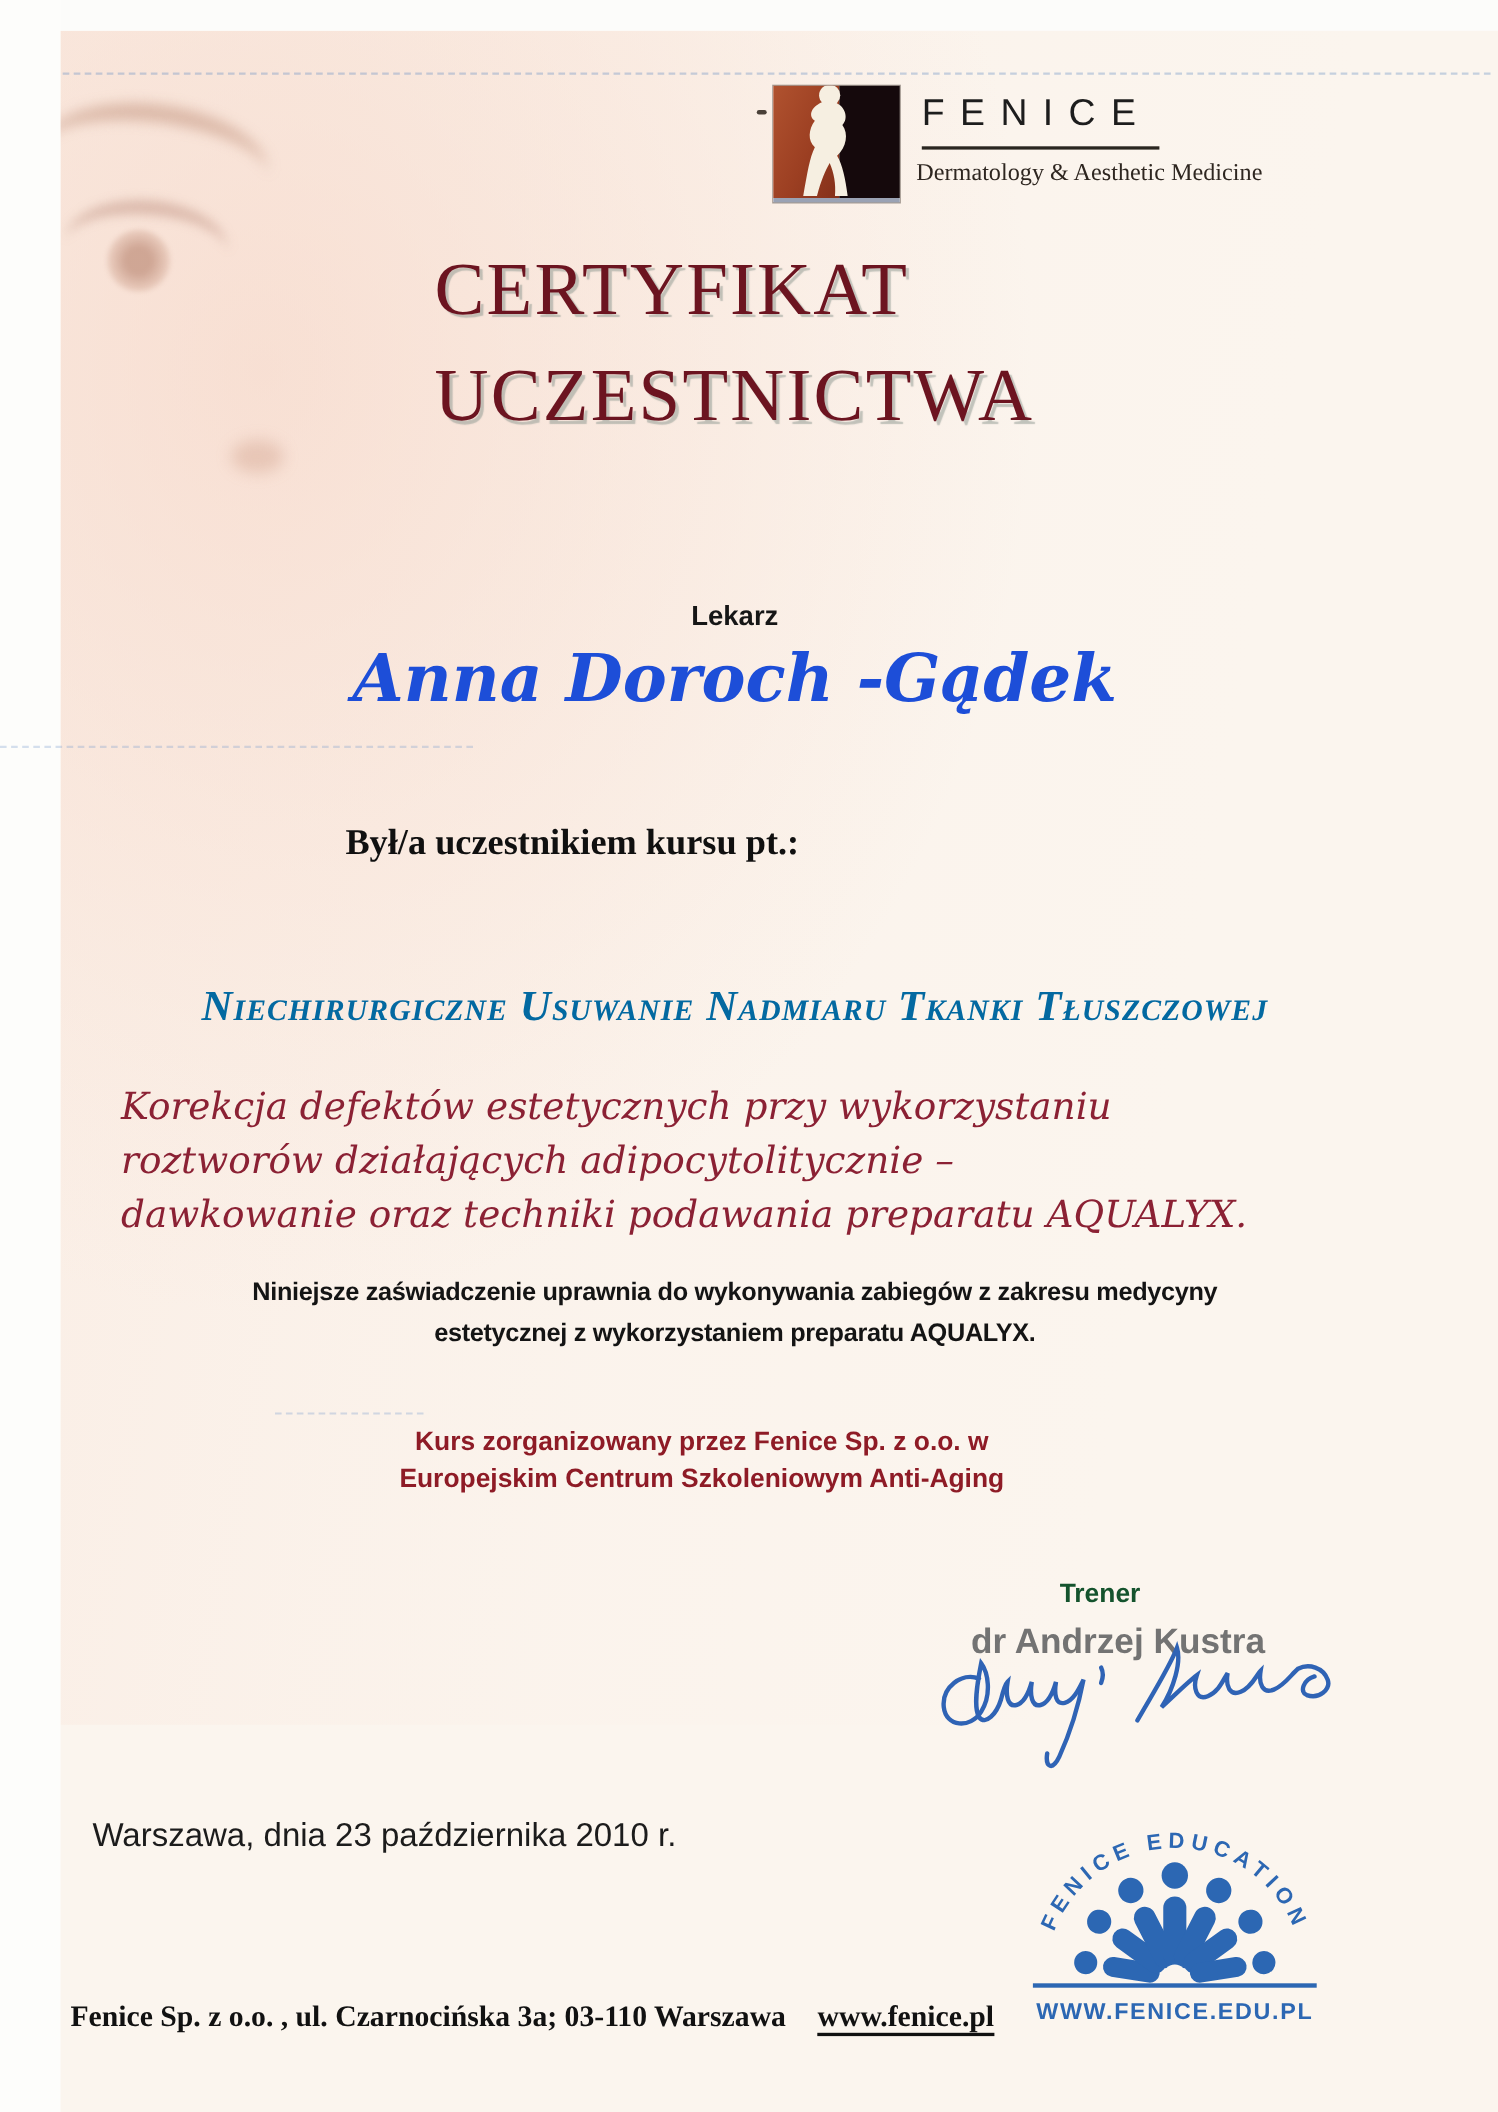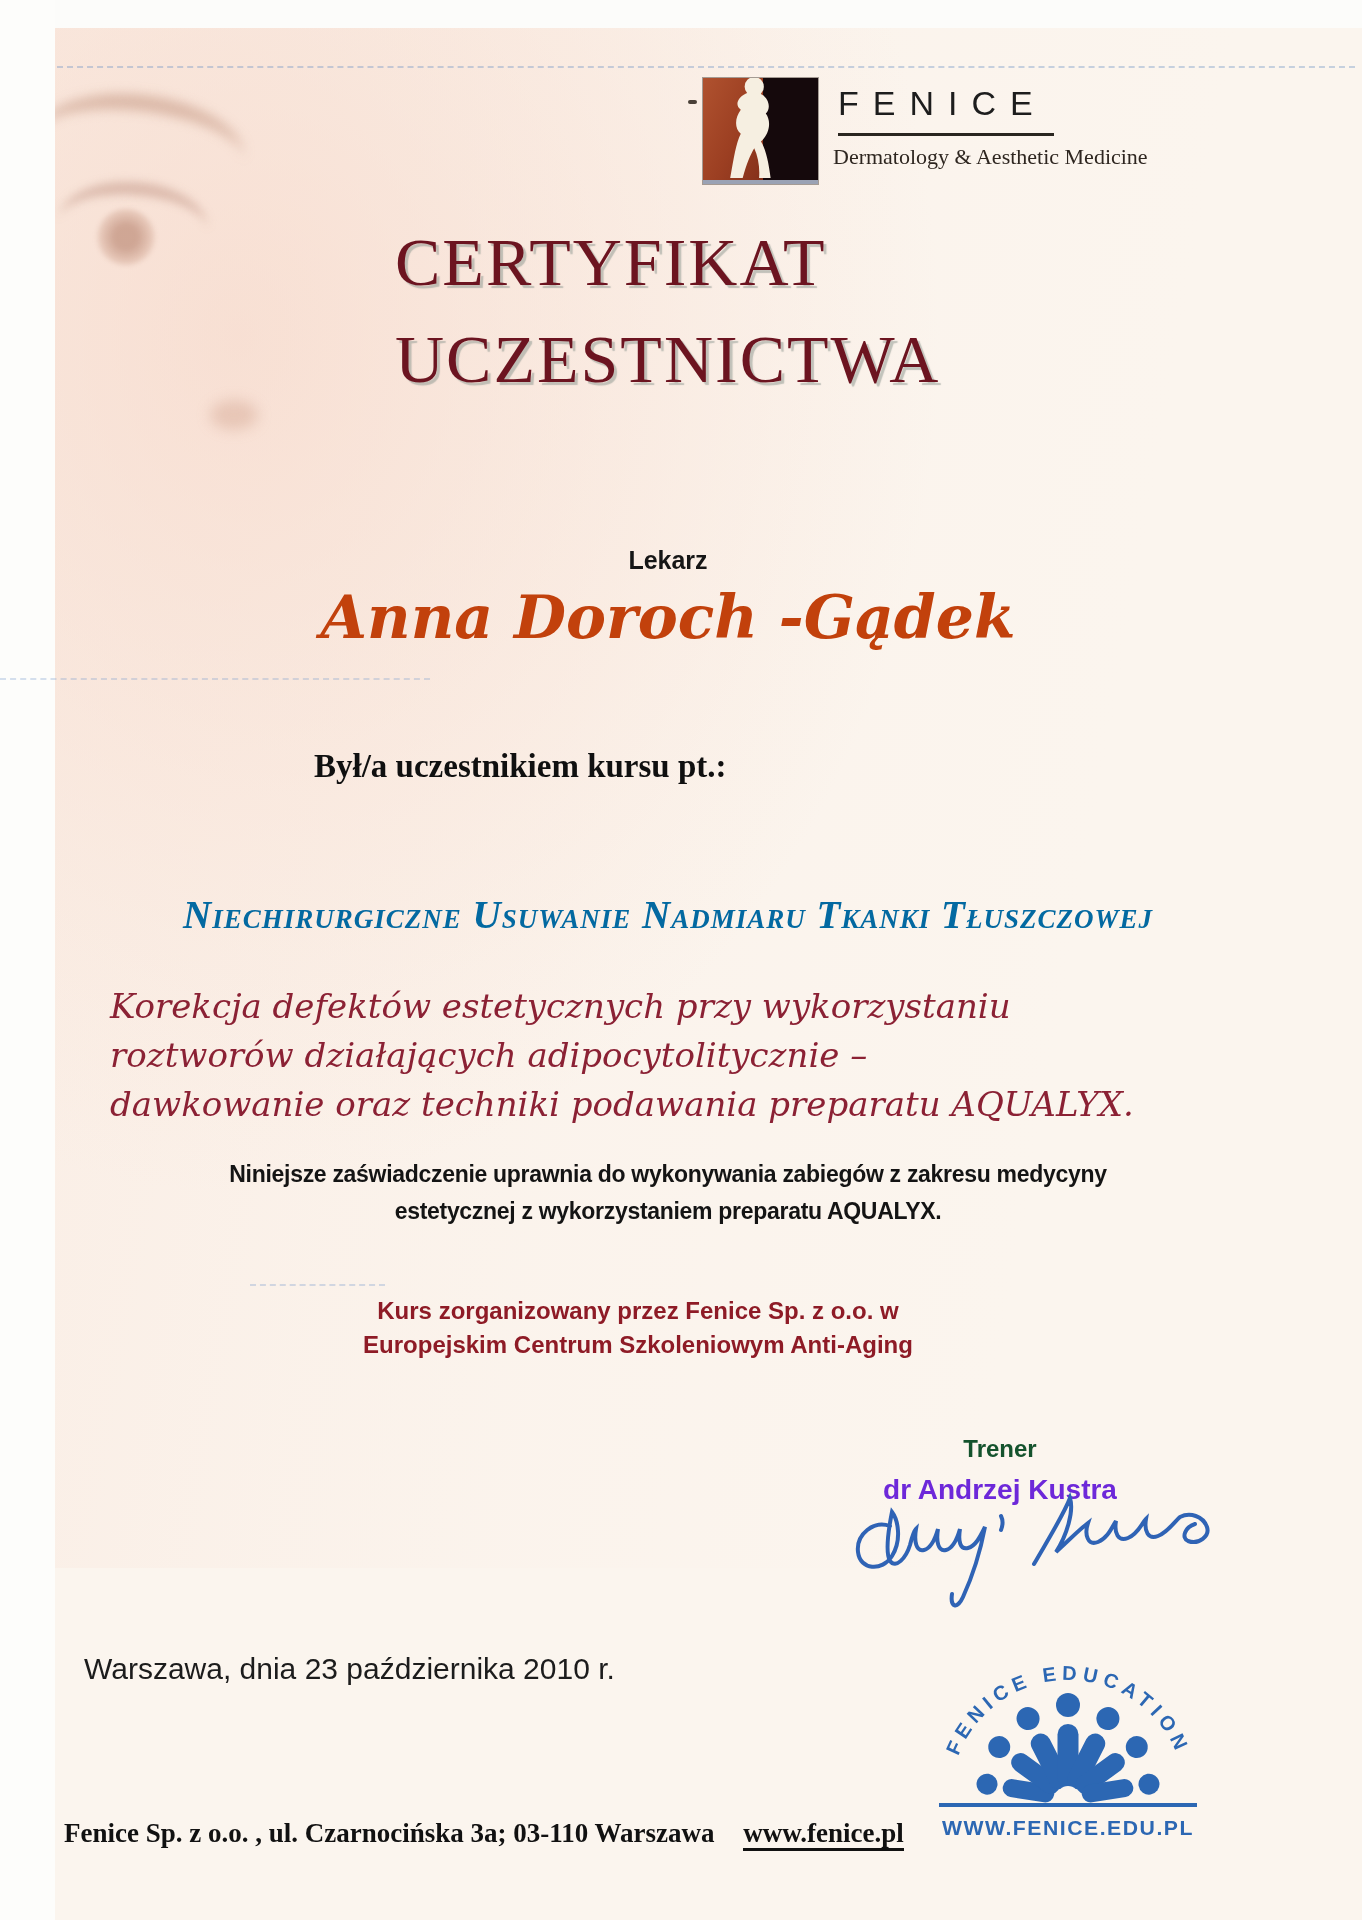--- a/index.html
+++ b/index.html
@@ -70,21 +70,21 @@
   }
 
   
   .role{
     position:absolute;left:368px;top:546px;width:600px;text-align:center;
     font-size:25px;font-weight:bold;color:#161616;
   }
   .name{
     position:absolute;left:168px;top:582px;width:1000px;text-align:center;
     font-family:"DejaVu Serif","Liberation Serif",serif;
-    font-style:italic;font-weight:600;font-size:60px;color:#c2410c;
+    font-style:italic;font-weight:600;font-size:60px;color:#1d4ed8;
     white-space:nowrap;
   }
   .intro{
     position:absolute;left:314px;top:748px;width:700px;text-align:left;
     font-family:"Liberation Serif",serif;
     font-weight:bold;font-size:33px;color:#101010;
   }
 
   
   .course-title{
@@ -107,22 +107,22 @@
     position:absolute;left:288px;top:1294px;width:700px;text-align:center;
     font-weight:bold;font-size:24px;line-height:34px;color:#8e1b26;
   }
 
   
   .trainer-label{
     position:absolute;left:850px;top:1435px;width:300px;text-align:center;
     font-weight:bold;font-size:24px;color:#14532d;
   }
   .trainer-name{
-    position:absolute;left:850px;top:1474px;width:300px;text-align:center;
-    font-weight:bold;font-size:28px;color:#6d28d9;
+    position:absolute;left:850px;top:1474px;width:300px;text-align:right;
+    font-weight:bold;font-size:32px;color:#737373;
   }
   .signature{position:absolute;left:838px;top:1478px;width:390px;height:150px;}
 
   
   .date-line{
     position:absolute;left:84px;top:1652px;
     font-size:30px;color:#1c1c1c;
   }
   .footer{
     position:absolute;left:64px;top:1818px;

